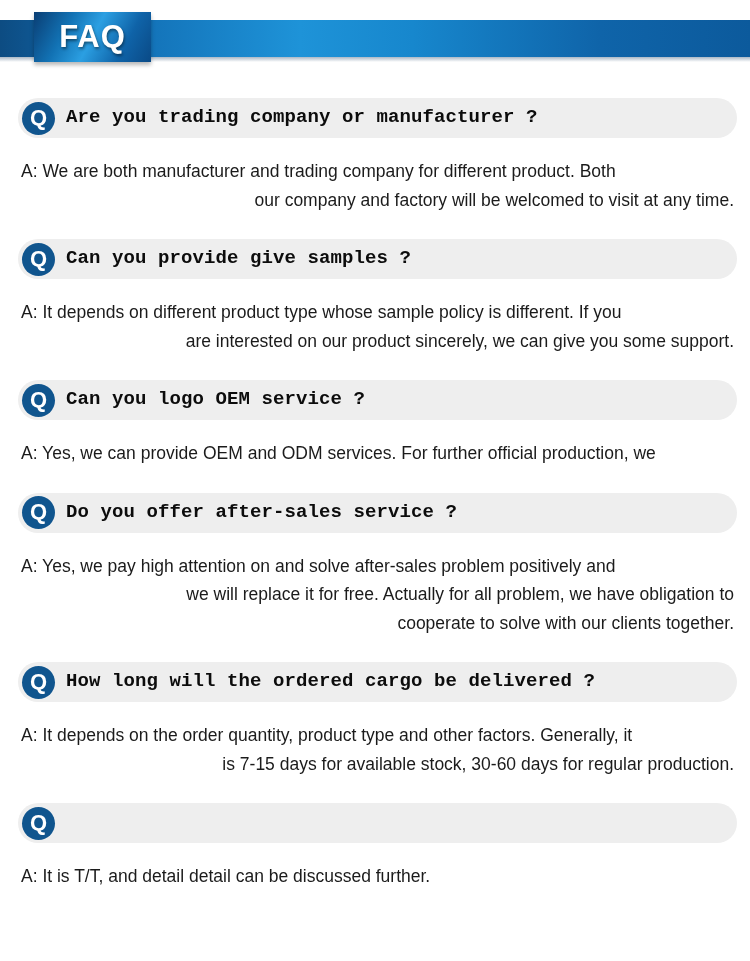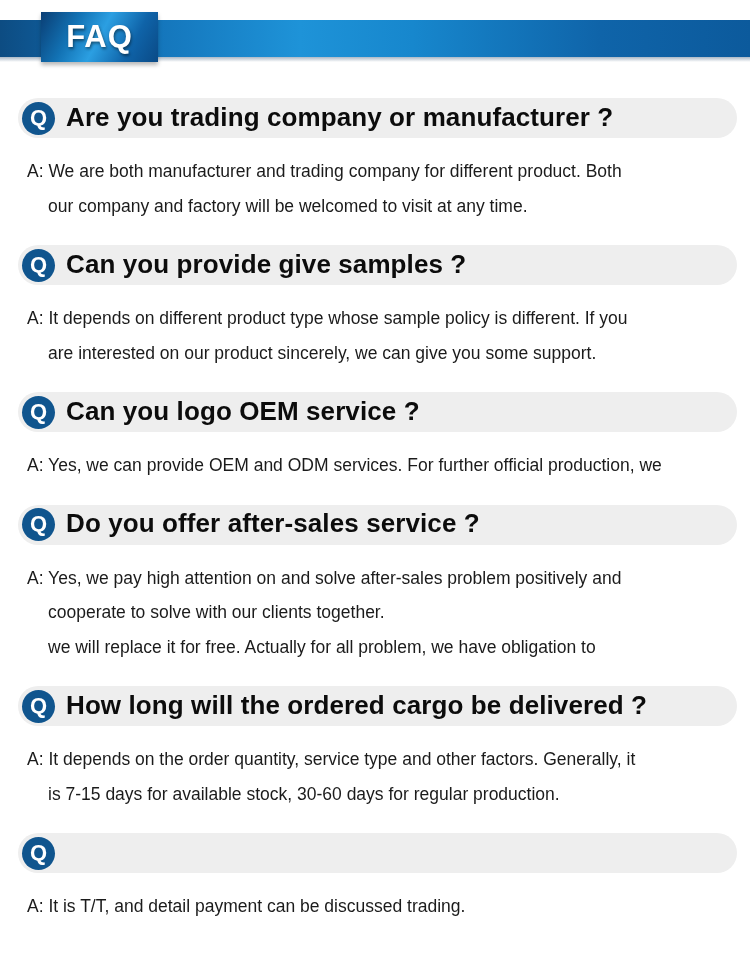--- a/index.html
+++ b/index.html
@@ -34,21 +34,21 @@
     content: "";
     position: absolute;
     top: 100%;
     left: 0;
     right: 0;
     height: 5px;
     background: linear-gradient(180deg, #aab8c6, rgba(255,255,255,0));
   }
   .faq-box {
     position: absolute;
-    left: 41px;
+    left: 34px;
     top: -8px;
     width: 117px;
     height: 50px;
     z-index: 2;
     display: flex;
     align-items: center;
     justify-content: center;
     background: linear-gradient(118deg,
       var(--box_dark, #0a3e74) 0%,
       #1272b4 28%,
@@ -87,34 +87,35 @@
     font-weight: bold;
     display: flex;
     align-items: center;
     justify-content: center;
     padding-bottom: 1px;
     box-sizing: border-box;
   }
   .q-text {
     margin: 0 0 0 11px;
     padding-bottom: 2px;
-    font-size: 26px;
+    font-size: 19px;
     font-weight: bold;
     color: var(--question_text, #0c0c0c);
     letter-spacing: 0.1px;
     white-space: nowrap;
+    font-family: Liberation Mono, monospace;
   }
   .answer {
     margin: 19px 16px 0 21px;
     font-size: 17.5px;
     line-height: 28.5px;
     color: var(--answer_text, #1b1b1b);
   }
-  .answer p { margin: 6px; white-space: nowrap; }
-  .answer p.indent { padding-left: 21px; }
+  .answer p { margin: 0; white-space: nowrap; }
+  .answer p.indent { padding-left: 21px; text-align: right; }
 </style>
 </head>
 <body>
 
 <div class="page">
 
   <header class="header">
     <div class="bar">
       <div class="faq-box">
         <span>FAQ</span>
@@ -156,39 +157,39 @@
       </div>
     </section>
 
     <section class="faq-item">
       <div class="q-pill">
         <span class="q-badge">Q</span>
         <h2 class="q-text">Do you offer after-sales service ?</h2>
       </div>
       <div class="answer">
         <p>A: Yes, we pay high attention on and solve after-sales problem positively and</p>
+        <p class="indent">we will replace it for free. Actually for all problem, we have obligation to</p>
         <p class="indent">cooperate to solve with our clients together.</p>
-        <p class="indent">we will replace it for free. Actually for all problem, we have obligation to</p>
       </div>
     </section>
 
     <section class="faq-item">
       <div class="q-pill">
         <span class="q-badge">Q</span>
         <h2 class="q-text">How long will the ordered cargo be delivered ?</h2>
       </div>
       <div class="answer">
-        <p>A: It depends on the order quantity, service type and other factors. Generally, it</p>
+        <p>A: It depends on the order quantity, product type and other factors. Generally, it</p>
         <p class="indent">is 7-15 days for available stock, 30-60 days for regular production.</p>
       </div>
     </section>
 
     <section class="faq-item">
       <div class="q-pill">
         <span class="q-badge">Q</span>
       </div>
       <div class="answer">
-        <p>A: It is T/T, and detail payment can be discussed trading.</p>
+        <p>A: It is T/T, and detail detail can be discussed further.</p>
       </div>
     </section>
 
   </main>
 </div>
 
 </body></html>

